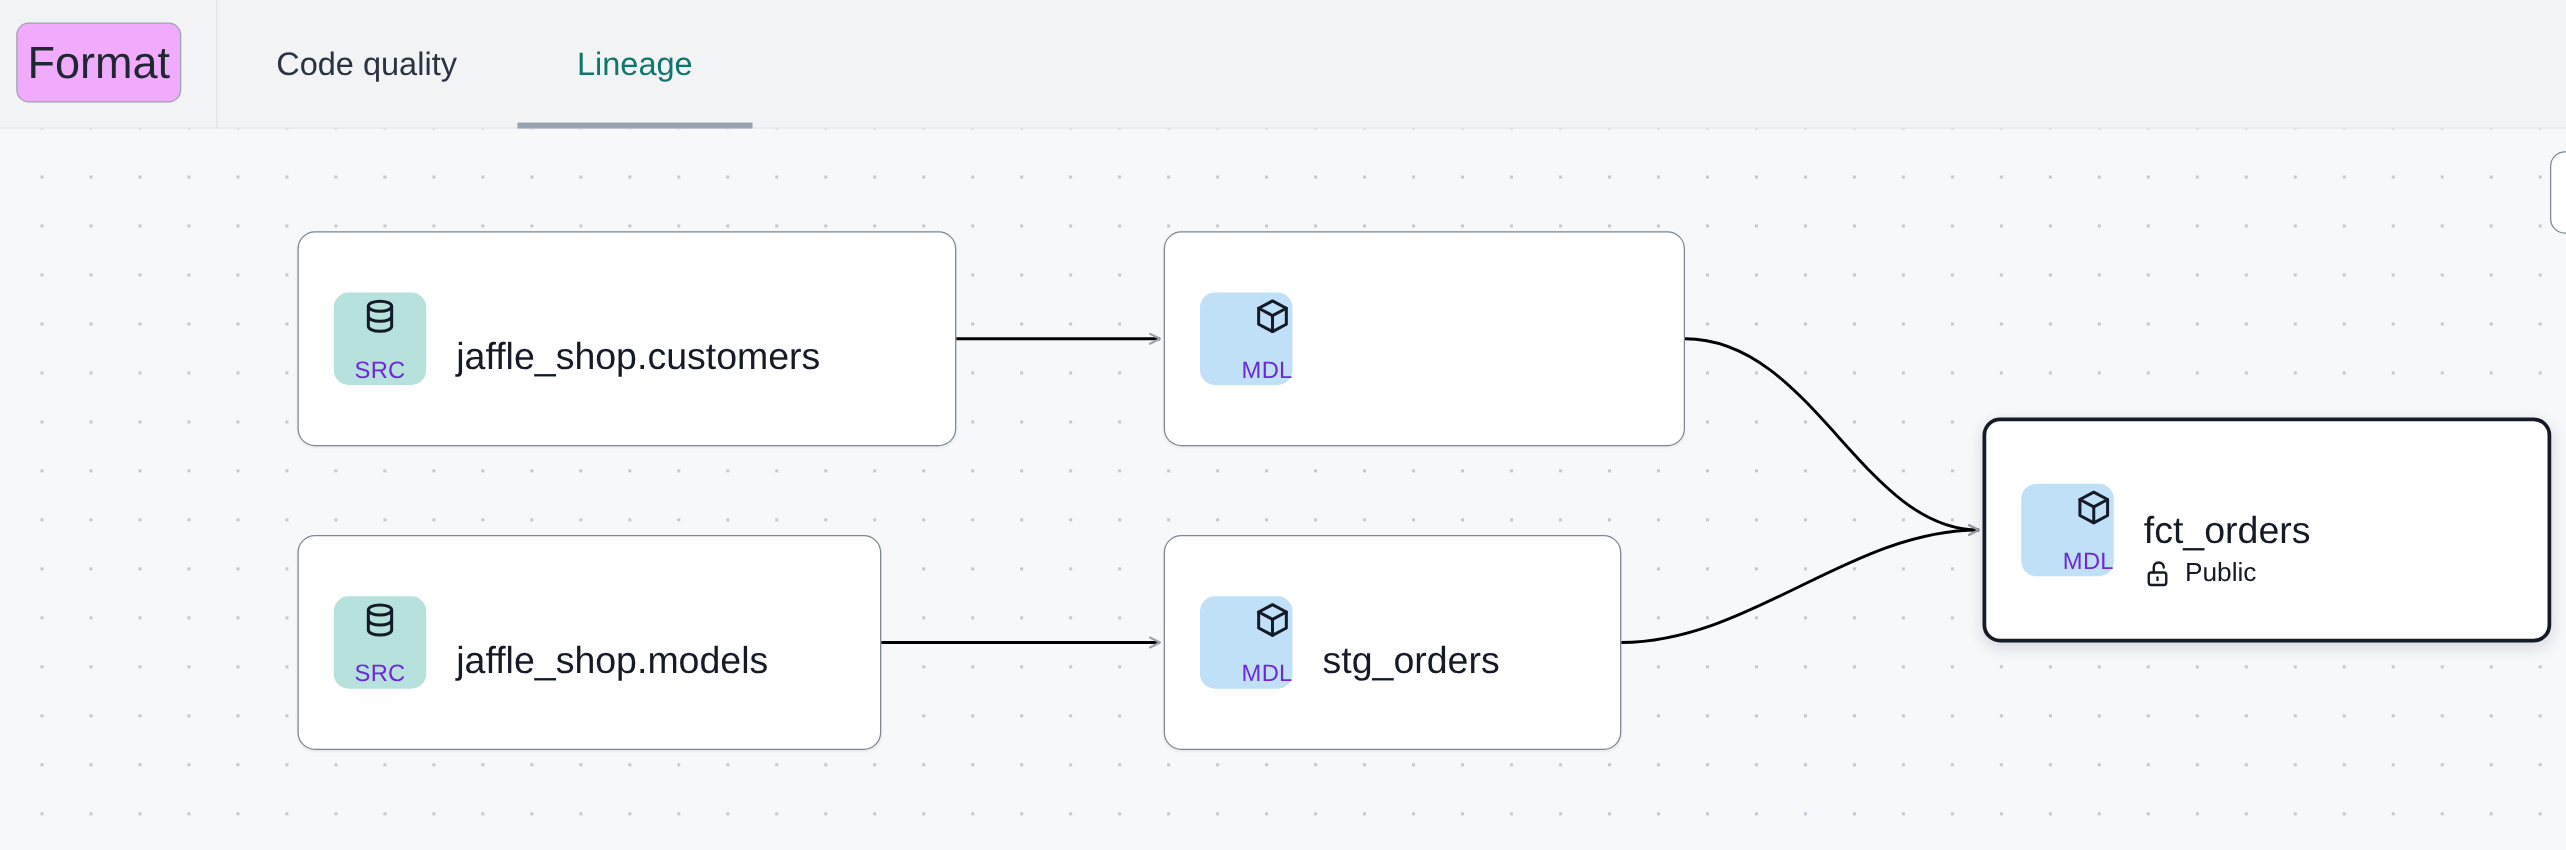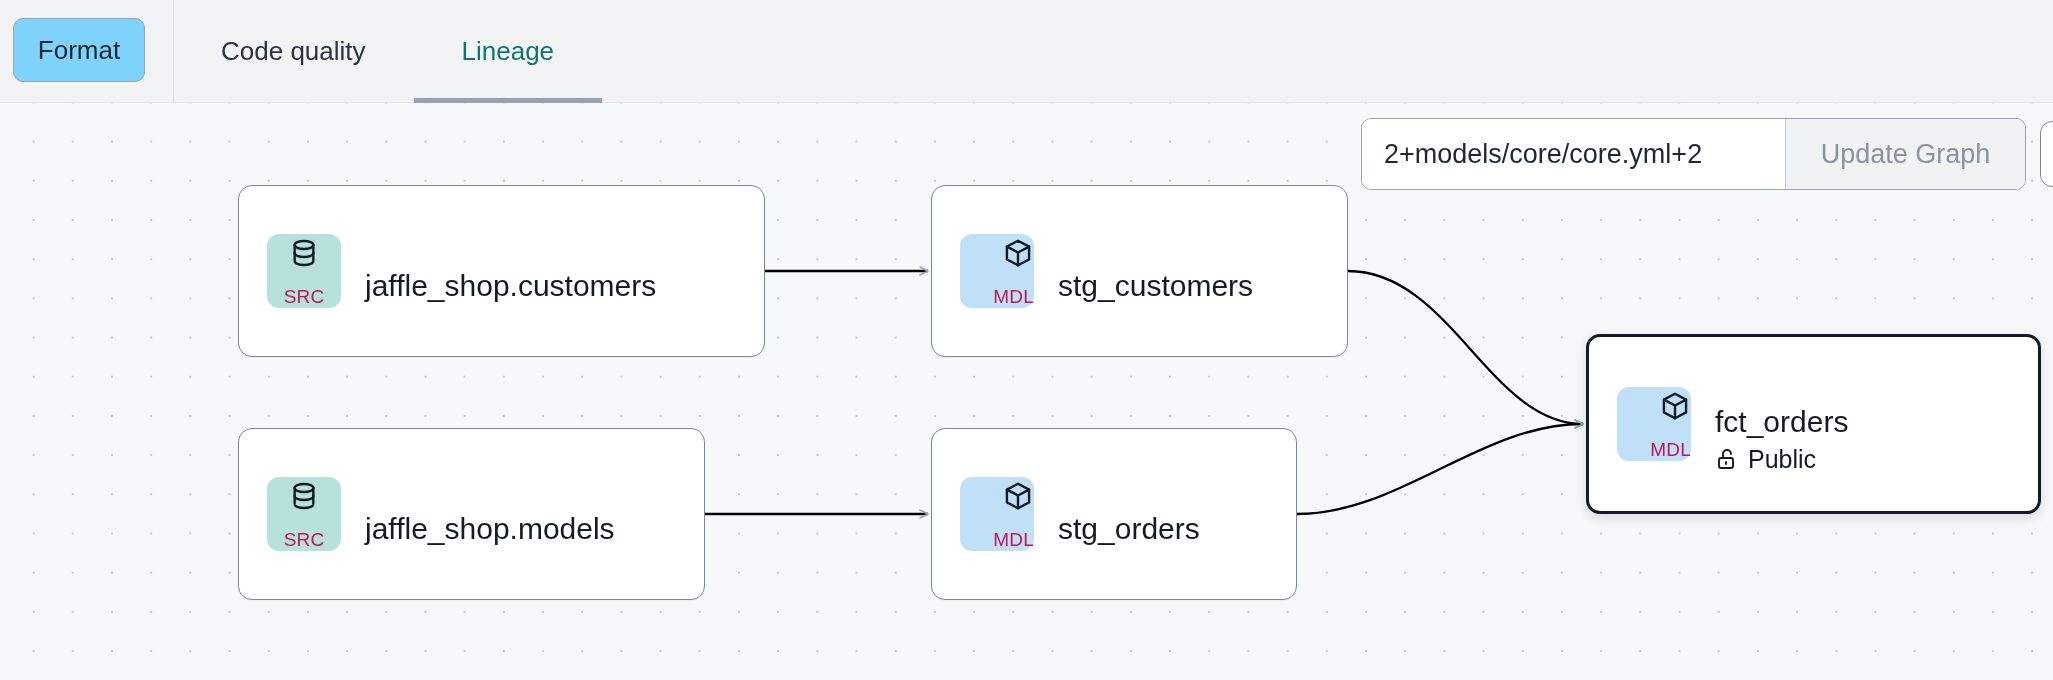--- a/index.html
+++ b/index.html
@@ -26,27 +26,27 @@
     width: 2053px;
     height: 103px;
     background: #f2f3f5;
     border-bottom: 1px solid #e3e5e9;
   }
 
   #format-button {
     position: absolute;
     left: 13px; top: 18px;
     width: 132px; height: 64px;
-    background: #7dd3fc;
+    background: #f0abfc;
     border: 1.5px solid #9aa3b0;
     border-radius: 10px;
     display: flex;
     align-items: center;
     justify-content: center;
-    font-size: 26px;
+    font-size: 36px;
     color: #1f2733;
     cursor: pointer;
   }
 
   #header-divider {
     position: absolute;
     left: 173px; top: 0;
     width: 1px; height: 103px;
     background: #dfe2e7;
   }
@@ -123,21 +123,21 @@
     flex-direction: column;
     align-items: center;
     justify-content: center;
     flex: none;
   }
   .badge.src { background: #b6e1dd; }
   .badge.mdl { background: #bfe0f7; align-items: flex-end; }
   .badge svg { display: block; }
   .badge-text {
     font-size: 19px;
-    color: #be185d;
+    color: #6d28d9;
     line-height: 1;
     margin-top: 18px;
     letter-spacing: .2px;
   }
 
   .node-body {
     margin-left: 24px;
     display: flex;
     flex-direction: column;
     justify-content: center;
@@ -148,21 +148,21 @@
     color: #141b27;
     white-space: nowrap;
     line-height: 1.15;
     margin-top: 31px;
   }
   .node-sub {
     display: flex;
     align-items: center;
     gap: 9px;
     margin-top: 5px;
-    font-size: 25px;
+    font-size: 21px;
     color: #141b27;
   }
   .node-sub svg { display: block; flex: none; }
 
   
   #graph-controls {
     position: absolute;
     left: 1361px; top: 15px;
     height: 72px;
     display: flex;
@@ -260,23 +260,20 @@
     <div class="node" style="left:931px; top:82px; width:417px; height:172px;">
       <div class="badge mdl">
         <span>
           <svg width="32" height="32" viewBox="0 0 24 24" fill="none" stroke="#141b27" stroke-width="1.8" stroke-linecap="round" stroke-linejoin="round">
             <path d="M12 2.8 20.3 7.2v9.6L12 21.2 3.7 16.8V7.2z"></path>
             <path d="M3.7 7.2 12 11.6l8.3-4.4"></path>
             <path d="M12 11.6v9.6"></path>
           </svg>
         </span>
         <span class="badge-text">MDL</span>
-      </div>
-      <div class="node-body">
-        <div class="node-title">stg_customers</div>
       </div>
     </div>
 
     <div class="node" style="left:238px; top:325px; width:467px; height:172px;">
       <div class="badge src">
         <span>
           <svg width="32" height="32" viewBox="0 0 24 24" fill="none" stroke="#141b27" stroke-width="1.8" stroke-linecap="round" stroke-linejoin="round">
             <ellipse cx="12" cy="6" rx="7" ry="3"></ellipse>
             <path d="M5 6v12c0 1.7 3.1 3 7 3s7-1.3 7-3V6"></path>
             <path d="M5 12c0 1.7 3.1 3 7 3s7-1.3 7-3"></path>
@@ -324,21 +321,17 @@
               <rect x="4" y="11" width="14" height="10" rx="2"></rect>
               <path d="M8 11V7a4 4 0 0 1 8 0"></path>
               <path d="M11 15v2"></path>
             </svg>
           </span>
           <span>Public</span>
         </div>
       </div>
     </div>
 
-    <div id="graph-controls">
-      <input id="selector-input" type="text" value="2+models/core/core.yml+2" style="">
-      <div id="update-graph-button">Update Graph</div>
-    </div>
 
     <div id="side-panel-handle"></div>
 
   </div>
 </div>
 
 </body></html>

